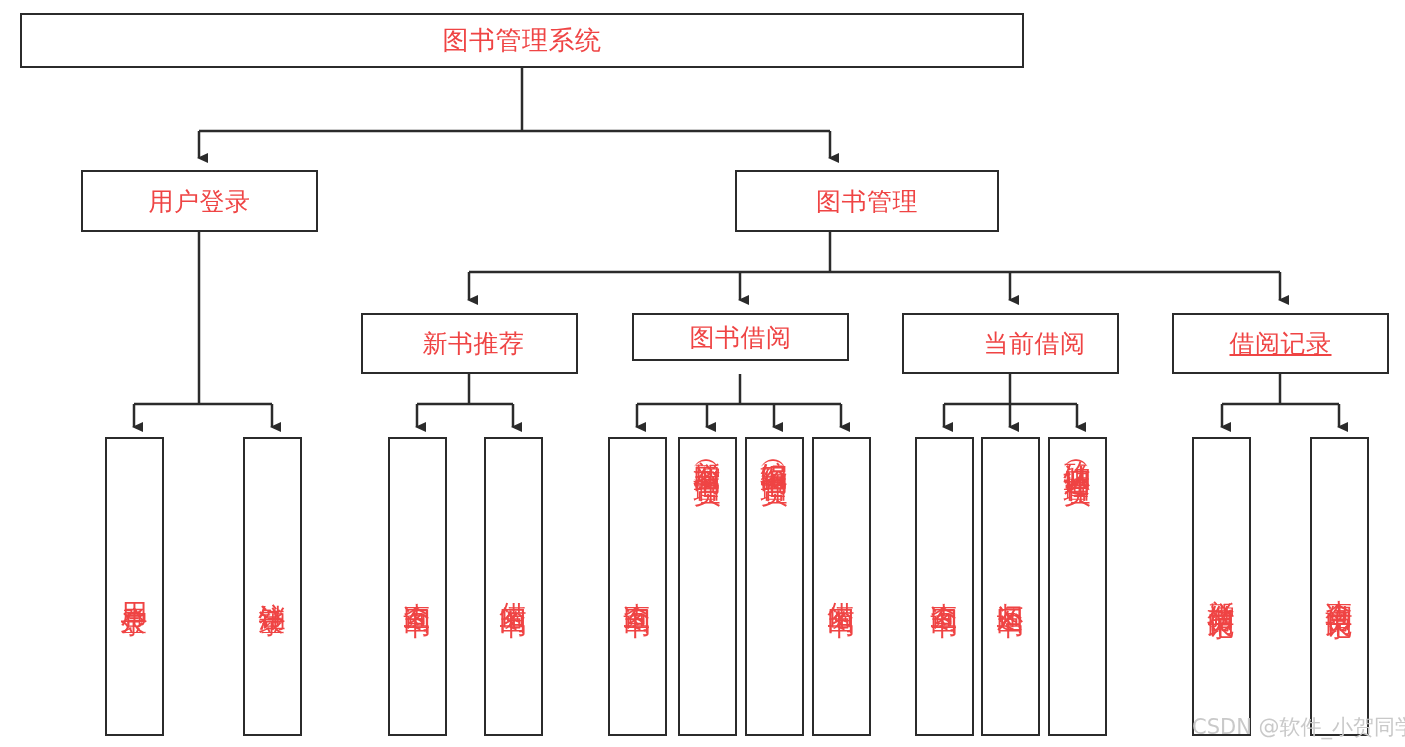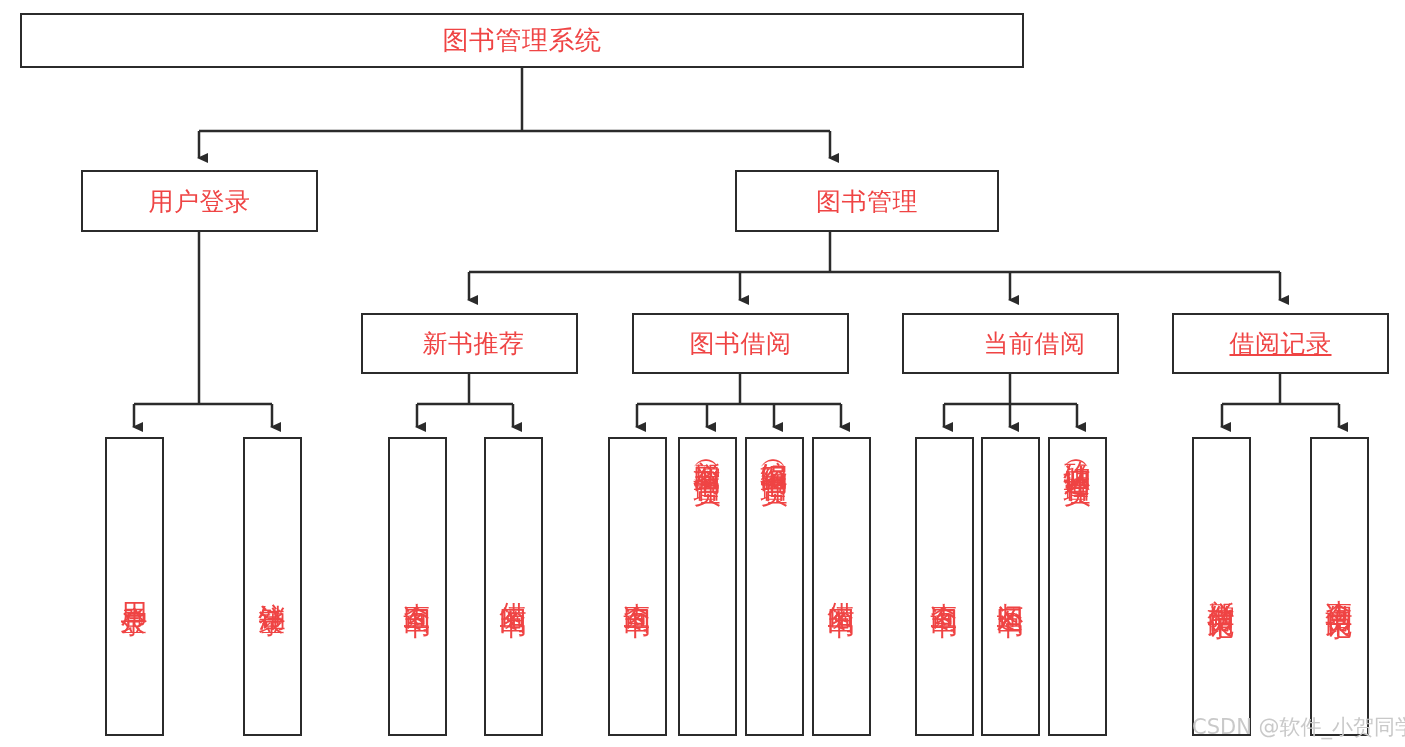--- a/index.html
+++ b/index.html
@@ -140,21 +140,21 @@
   <div class="node horiz" style="left:81px; top:170px; width:237px; height:62px;">
     <span class="node-label">用户登录</span>
   </div>
   <div class="node horiz" style="left:711px; top:170px; width:264px; height:62px;margin-left:24px;">
     <span class="node-label">图书管理</span>
   </div>
 
   <div class="node horiz" style="left:361px; top:313px; width:217px; height:61px;padding-left:8px;">
     <span class="node-label">新书推荐</span>
   </div>
-  <div class="node horiz" style="left:632px; top:313px; width:217px; height:61px;">
+  <div class="node horiz" style="left:632px; top:313px; width:217px; height:48px;">
     <span class="node-label">图书借阅</span>
   </div>
   <div class="node horiz" style="left:902px; top:313px; width:217px; height:61px;padding-left:48px;">
     <span class="node-label">当前借阅</span>
   </div>
   <div class="node horiz" style="left:1172px; top:313px; width:217px; height:61px;text-decoration:underline;">
     <span class="node-label">借阅记录</span>
   </div>
 
   <div class="node vert centered" style="left:105px; top:437px; width:59px; height:299px;">

